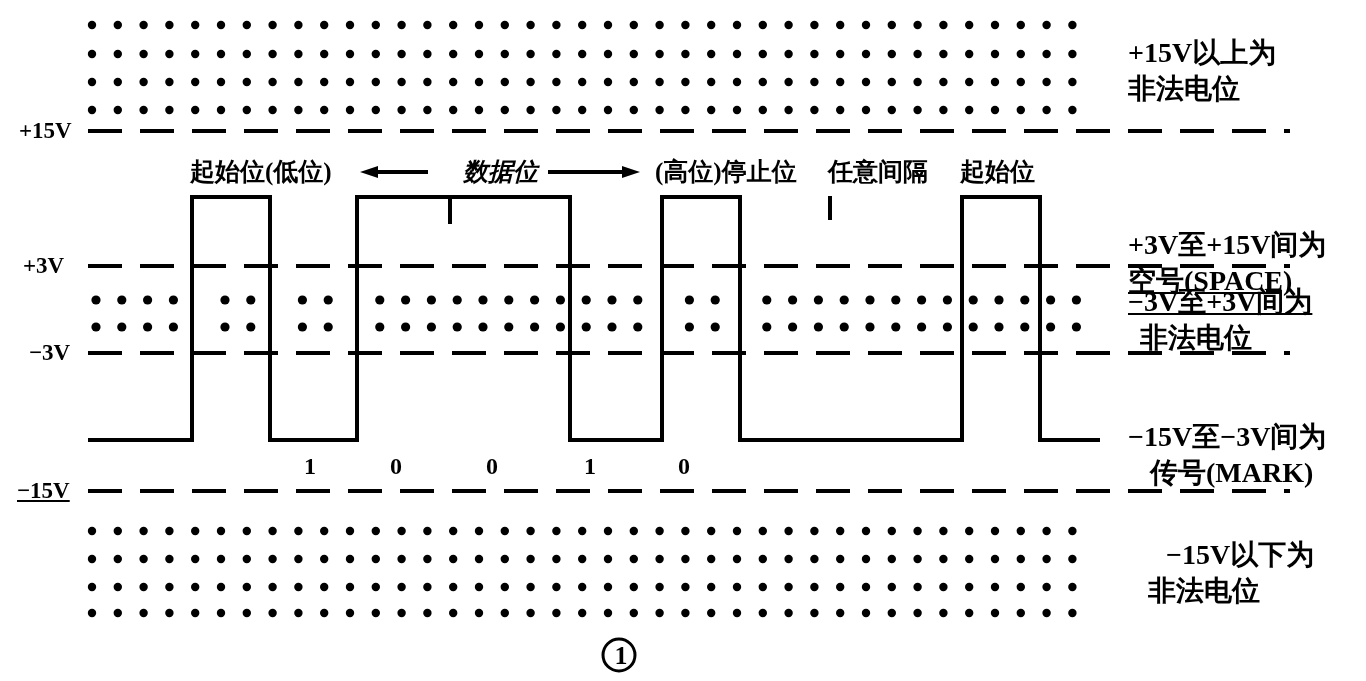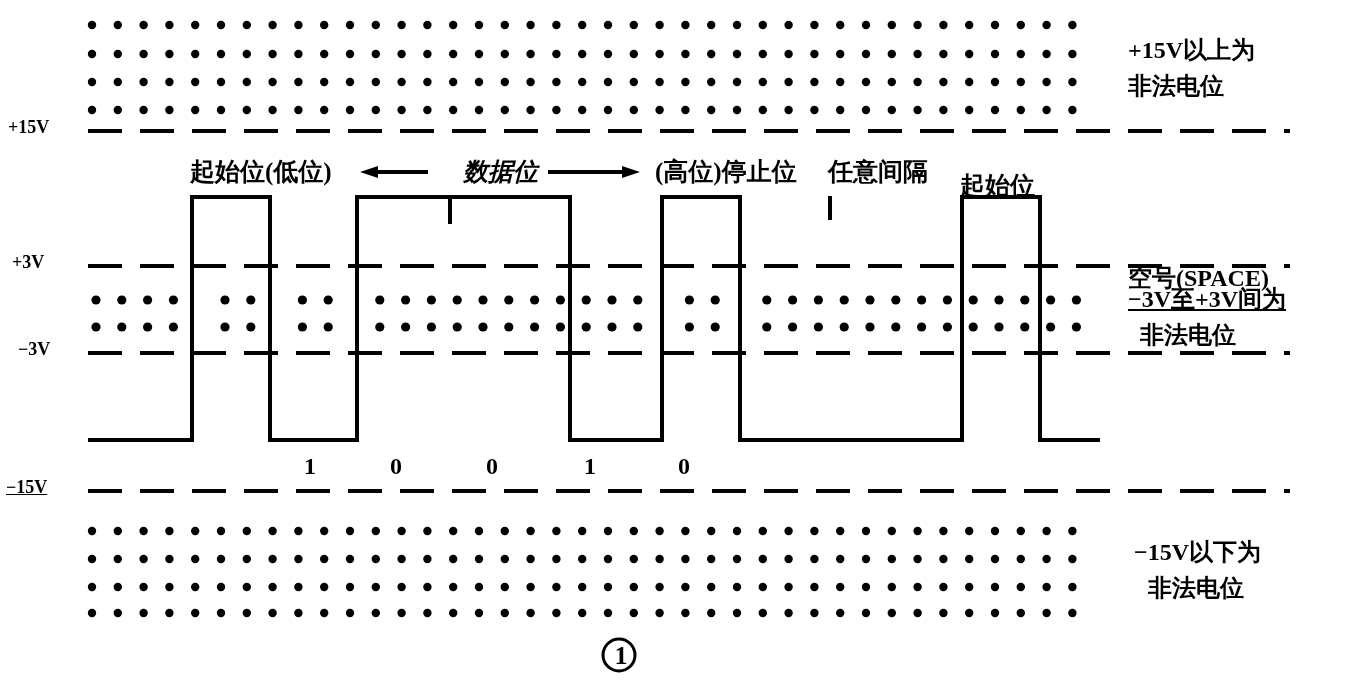--- a/index.html
+++ b/index.html
@@ -3,22 +3,22 @@
 <meta charset="utf-8">
 <style>
   html,body{margin:0;padding:0;background:#ffffff;}
   body{width:1366px;height:681px;position:relative;overflow:hidden;
        font-family:"Liberation Serif","DejaVu Serif",serif;color:#000;}
 
   #stage{position:absolute;left:0;top:0;width:1366px;height:681px;}
 
   
   .lbl{position:absolute;white-space:pre;line-height:1.18;font-weight:700;}
-  .axis-lbl{font-size:18px;letter-spacing:0px;}
-  .side-lbl{font-size:24px;}
+  .axis-lbl{font-size:23px;letter-spacing:0px;margin-left:11px;}
+  .side-lbl{font-size:28px;}
   .anno{font-size:25px;}
   .bitnum{font-size:24px;font-weight:700;}
   .circnum{font-size:26px;}
 
   
   svg#art{position:absolute;left:0;top:0;width:1366px;height:681px;
           overflow:visible;}
   .wf{fill:none;stroke:#000;stroke-width:4;stroke-linejoin:miter;
       stroke-linecap:butt;}
   .dashline{stroke:#000;stroke-width:4;stroke-dasharray:34 18;}
@@ -439,34 +439,37 @@
   </svg>
 
   <div class="lbl axis-lbl" style="left:8px;top:117px;">+15V</div>
   <div class="lbl axis-lbl" style="left:12px;top:252px;">+3V</div>
   <div class="lbl axis-lbl" style="left:18px;top:339px;text-align:right;">−3V</div>
   <div class="lbl axis-lbl" style="left:6px;top:477px;text-decoration:underline;">−15V</div>
 
   <div class="lbl side-lbl" style="left:1128px;top:36px;">+15V以上为</div>
   <div class="lbl side-lbl" style="left:1128px;top:72px;">非法电位</div>
 
-  <div class="lbl side-lbl" style="left:1128px;top:264px;">空号(SPACE)</div>
+  <div class="lbl side-lbl" style="left:1128px;top:228px;">+3V至+15V间为</div>
+  <div class="lbl side-lbl" style="left:1128px;top:264px;text-decoration:underline;">空号(SPACE)</div>
 
   <div class="lbl side-lbl" style="left:1128px;top:285px;text-decoration:underline;">−3V至+3V间为</div>
   <div class="lbl side-lbl" style="left:1140px;top:321px;">非法电位</div>
 
-
-  <div class="lbl side-lbl" style="left:1134px;top:538px;">−15V以下为</div>
+  <div class="lbl side-lbl" style="left:1128px;top:420px;">−15V至−3V间为</div>
+  <div class="lbl side-lbl" style="left:1150px;top:456px;">传号(MARK)</div>
+
+  <div class="lbl side-lbl" style="left:1166px;top:538px;">−15V以下为</div>
   <div class="lbl side-lbl" style="left:1148px;top:574px;">非法电位</div>
 
   <div class="lbl anno" style="left:190px;top:157px;">起始位(低位)</div>
   <div class="lbl anno" style="left:463px;top:157px;font-style:italic;">数据位</div>
   <div class="lbl anno" style="left:655px;top:157px;text-align:center;">(高位)停止位</div>
   <div class="lbl anno" style="left:828px;top:157px;">任意间隔</div>
-  <div class="lbl anno" style="left:960px;top:171px;text-align:center;">起始位</div>
+  <div class="lbl anno" style="left:960px;top:157px;text-align:center;">起始位</div>
 
   <div class="lbl bitnum" style="left:304px;top:452px;">1</div>
   <div class="lbl bitnum" style="left:390px;top:452px;">0</div>
   <div class="lbl bitnum" style="left:486px;top:452px;">0</div>
   <div class="lbl bitnum" style="left:584px;top:452px;">1</div>
   <div class="lbl bitnum" style="left:678px;top:452px;">0</div>
 
   <div class="lbl circnum" style="left:611px;top:641px;width:20px;text-align:center;">1</div>
 </div>
 

